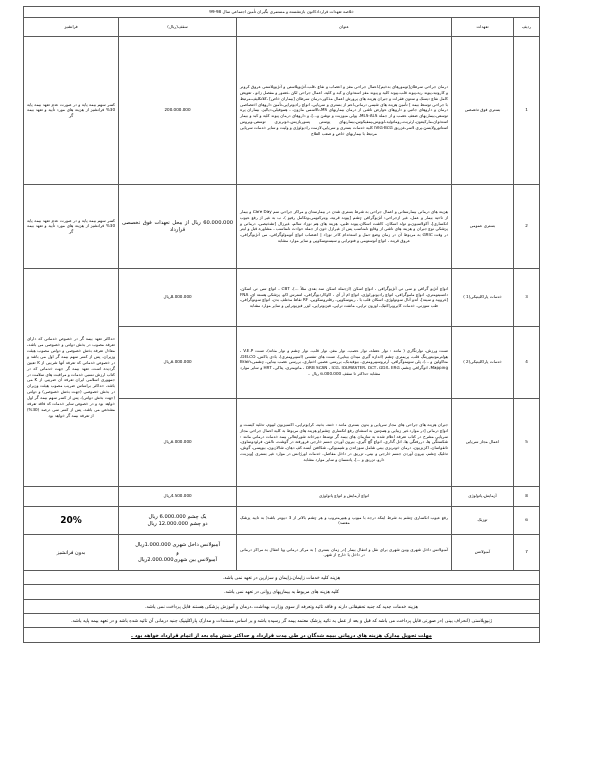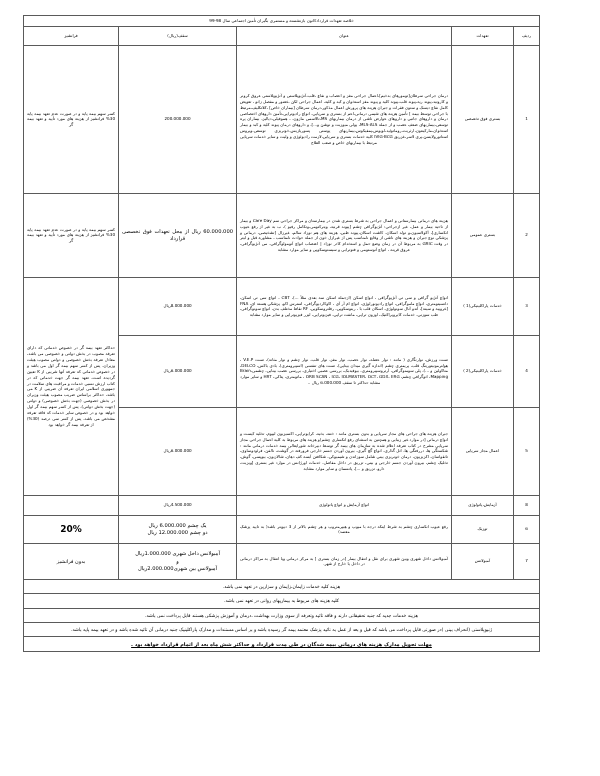--- a/index.html
+++ b/index.html
@@ -12,21 +12,21 @@
     height: 776px;
     font-family: "DejaVu Sans", "Liberation Sans", sans-serif;
     color: #000000;
     overflow: hidden;
   }
   .page {
     position: relative;
     width: 600px;
     height: 604px;
     box-sizing: border-box;
-    padding: 15px 60px 6px 60px;
+    padding: 6px 60px 6px 60px;
   }
   table.contract {
     width: 480px;
     border-collapse: collapse;
     table-layout: fixed;
     border: 1.6px solid #111;
     direction: rtl;
   }
   table.contract td, table.contract th {
     border: 1px solid #5a5a5a;

